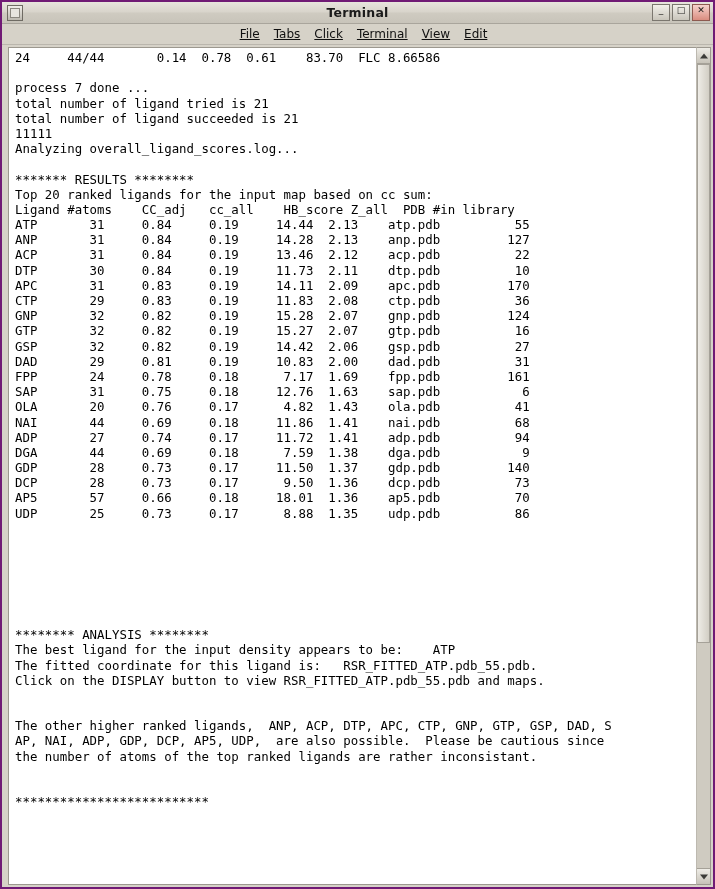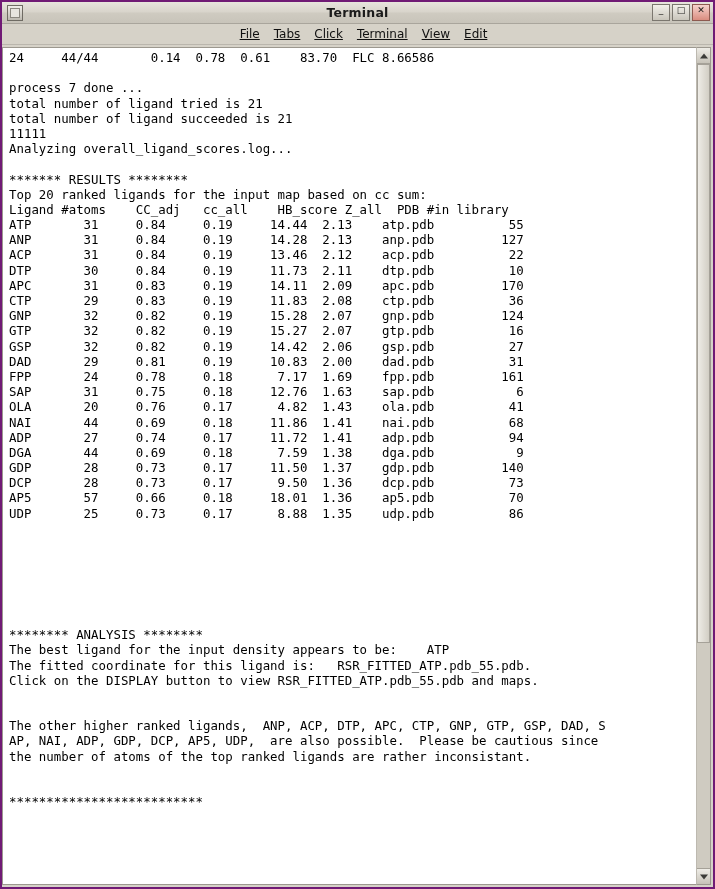--- a/index.html
+++ b/index.html
@@ -101,21 +101,21 @@
     color: #101010;
     padding: 2px 7px;
     font-family: "DejaVu Sans", sans-serif;
   }
   .menu-item u { text-decoration: underline; }
   
   .term-wrap {
     flex: 1 1 auto;
     display: flex;
     background: #d6d2c8;
-    padding: 2px 2px 2px 0;
+    padding: 2px 2px 2px 6px;
     box-sizing: border-box;
     min-height: 0;
   }
   .term {
     flex: 1 1 auto;
     background: #ffffff;
     border: 1px solid #9c988f;
     border-right: none;
     overflow: hidden;
     padding: 2px 0 0 6px;

